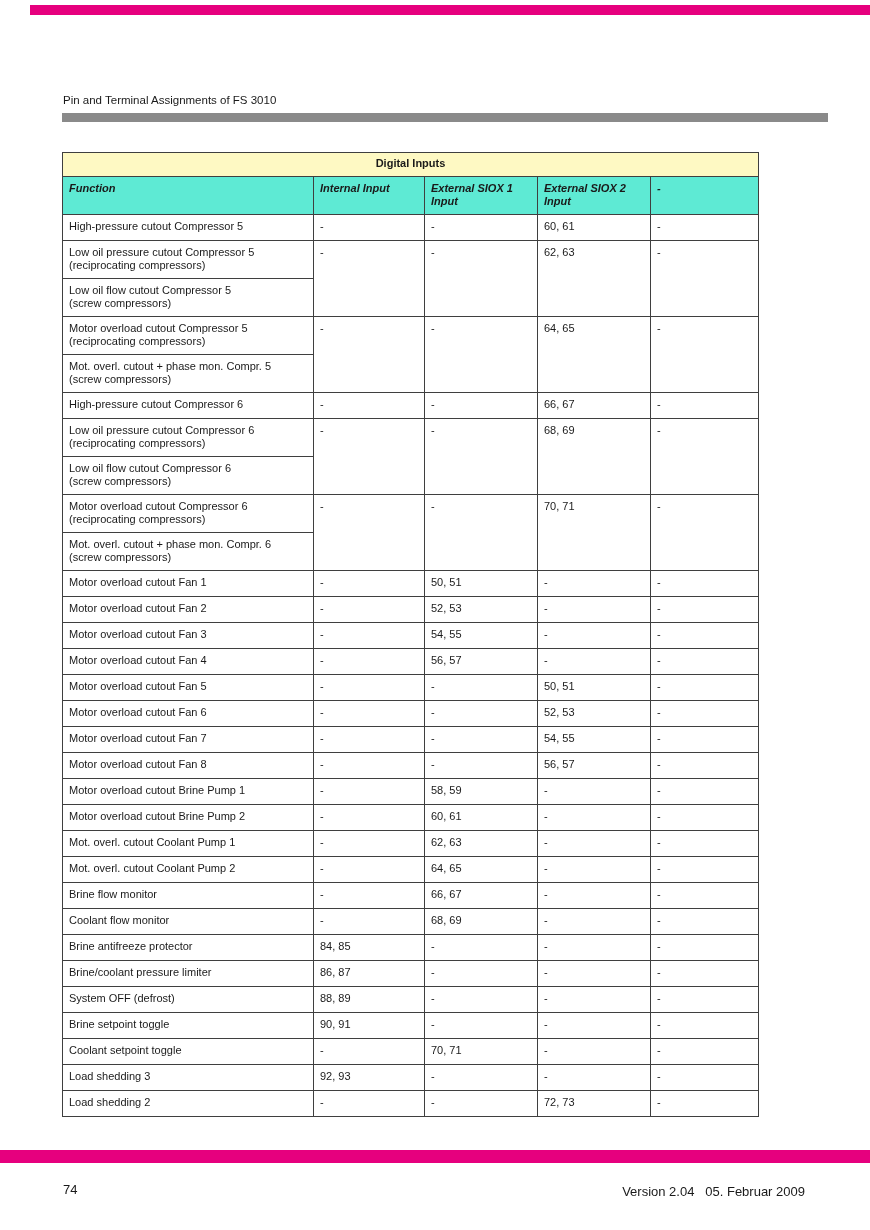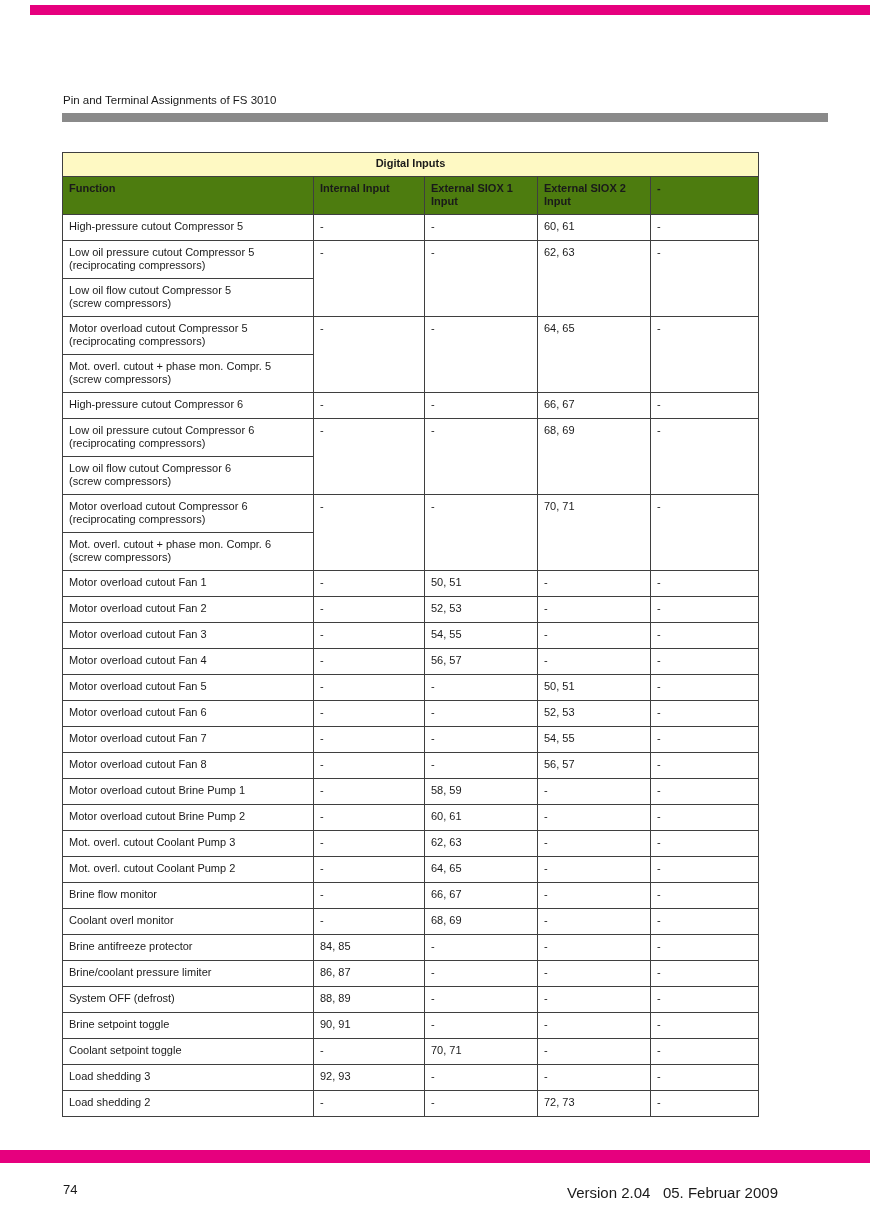--- a/index.html
+++ b/index.html
@@ -68,21 +68,22 @@
   }
   tr.title-row th {
     text-align: center;
     font-weight: bold;
     background: #fef9c3;
     height: 24px;
     padding: 4px 6px;
   }
   tr.cols-row th {
     font-weight: bold;
-    background: #4d7c0f;
+    font-style: italic;
+    background: #5eead4;
     height: 38px;
   }
   tr.single { height: 26px; }
   tr.double { height: 38px; }
   td.fn-div  { border-bottom: 1px solid #a8a8a8; }
   td.fn-sub  { border-top: 1px solid #a8a8a8; }
 
   .bottombar {
     position: absolute;
     left: 0;
@@ -94,23 +95,23 @@
 
   .footer-page {
     position: absolute;
     left: 63px;
     top: 1182px;
     font-size: 13px;
     color: #1a1a1a;
   }
   .footer-version {
     position: absolute;
-    right: 92px;
+    right: 65px;
     top: 1184px;
-    font-size: 15px;
+    font-size: 13px;
     color: #1a1a1a;
     white-space: pre;
   }
 </style>
 </head>
 <body>
 
 <div class="page">
 
   <div class="topbar"></div>
@@ -259,42 +260,42 @@
             <td class="val">-</td>
           </tr>
           <tr class="single">
             <td class="fn">Motor overload cutout Brine Pump 2</td>
             <td class="val">-</td>
             <td class="val">60, 61</td>
             <td class="val">-</td>
             <td class="val">-</td>
           </tr>
           <tr class="single">
-            <td class="fn">Mot. overl. cutout Coolant Pump 3</td>
+            <td class="fn">Mot. overl. cutout Coolant Pump 1</td>
             <td class="val">-</td>
             <td class="val">62, 63</td>
             <td class="val">-</td>
             <td class="val">-</td>
           </tr>
           <tr class="single">
             <td class="fn">Mot. overl. cutout Coolant Pump 2</td>
             <td class="val">-</td>
             <td class="val">64, 65</td>
             <td class="val">-</td>
             <td class="val">-</td>
           </tr>
           <tr class="single">
             <td class="fn">Brine flow monitor</td>
             <td class="val">-</td>
             <td class="val">66, 67</td>
             <td class="val">-</td>
             <td class="val">-</td>
           </tr>
           <tr class="single">
-            <td class="fn">Coolant overl monitor</td>
+            <td class="fn">Coolant flow monitor</td>
             <td class="val">-</td>
             <td class="val">68, 69</td>
             <td class="val">-</td>
             <td class="val">-</td>
           </tr>
           <tr class="single">
             <td class="fn">Brine antifreeze protector</td>
             <td class="val">84, 85</td>
             <td class="val">-</td>
             <td class="val">-</td>

